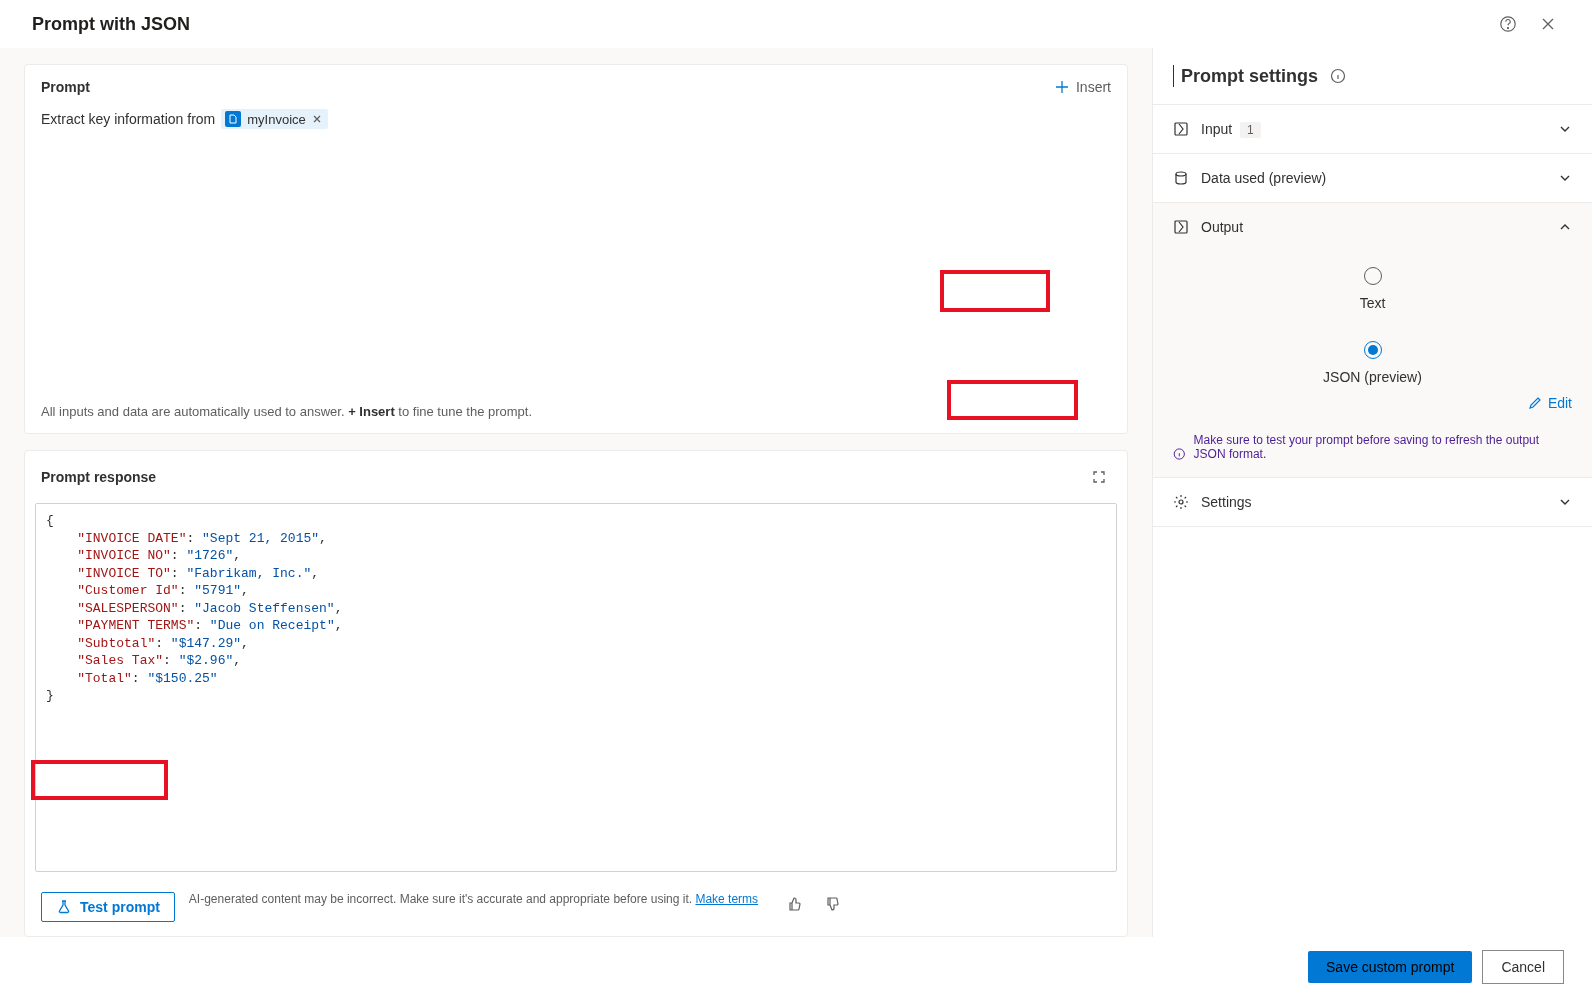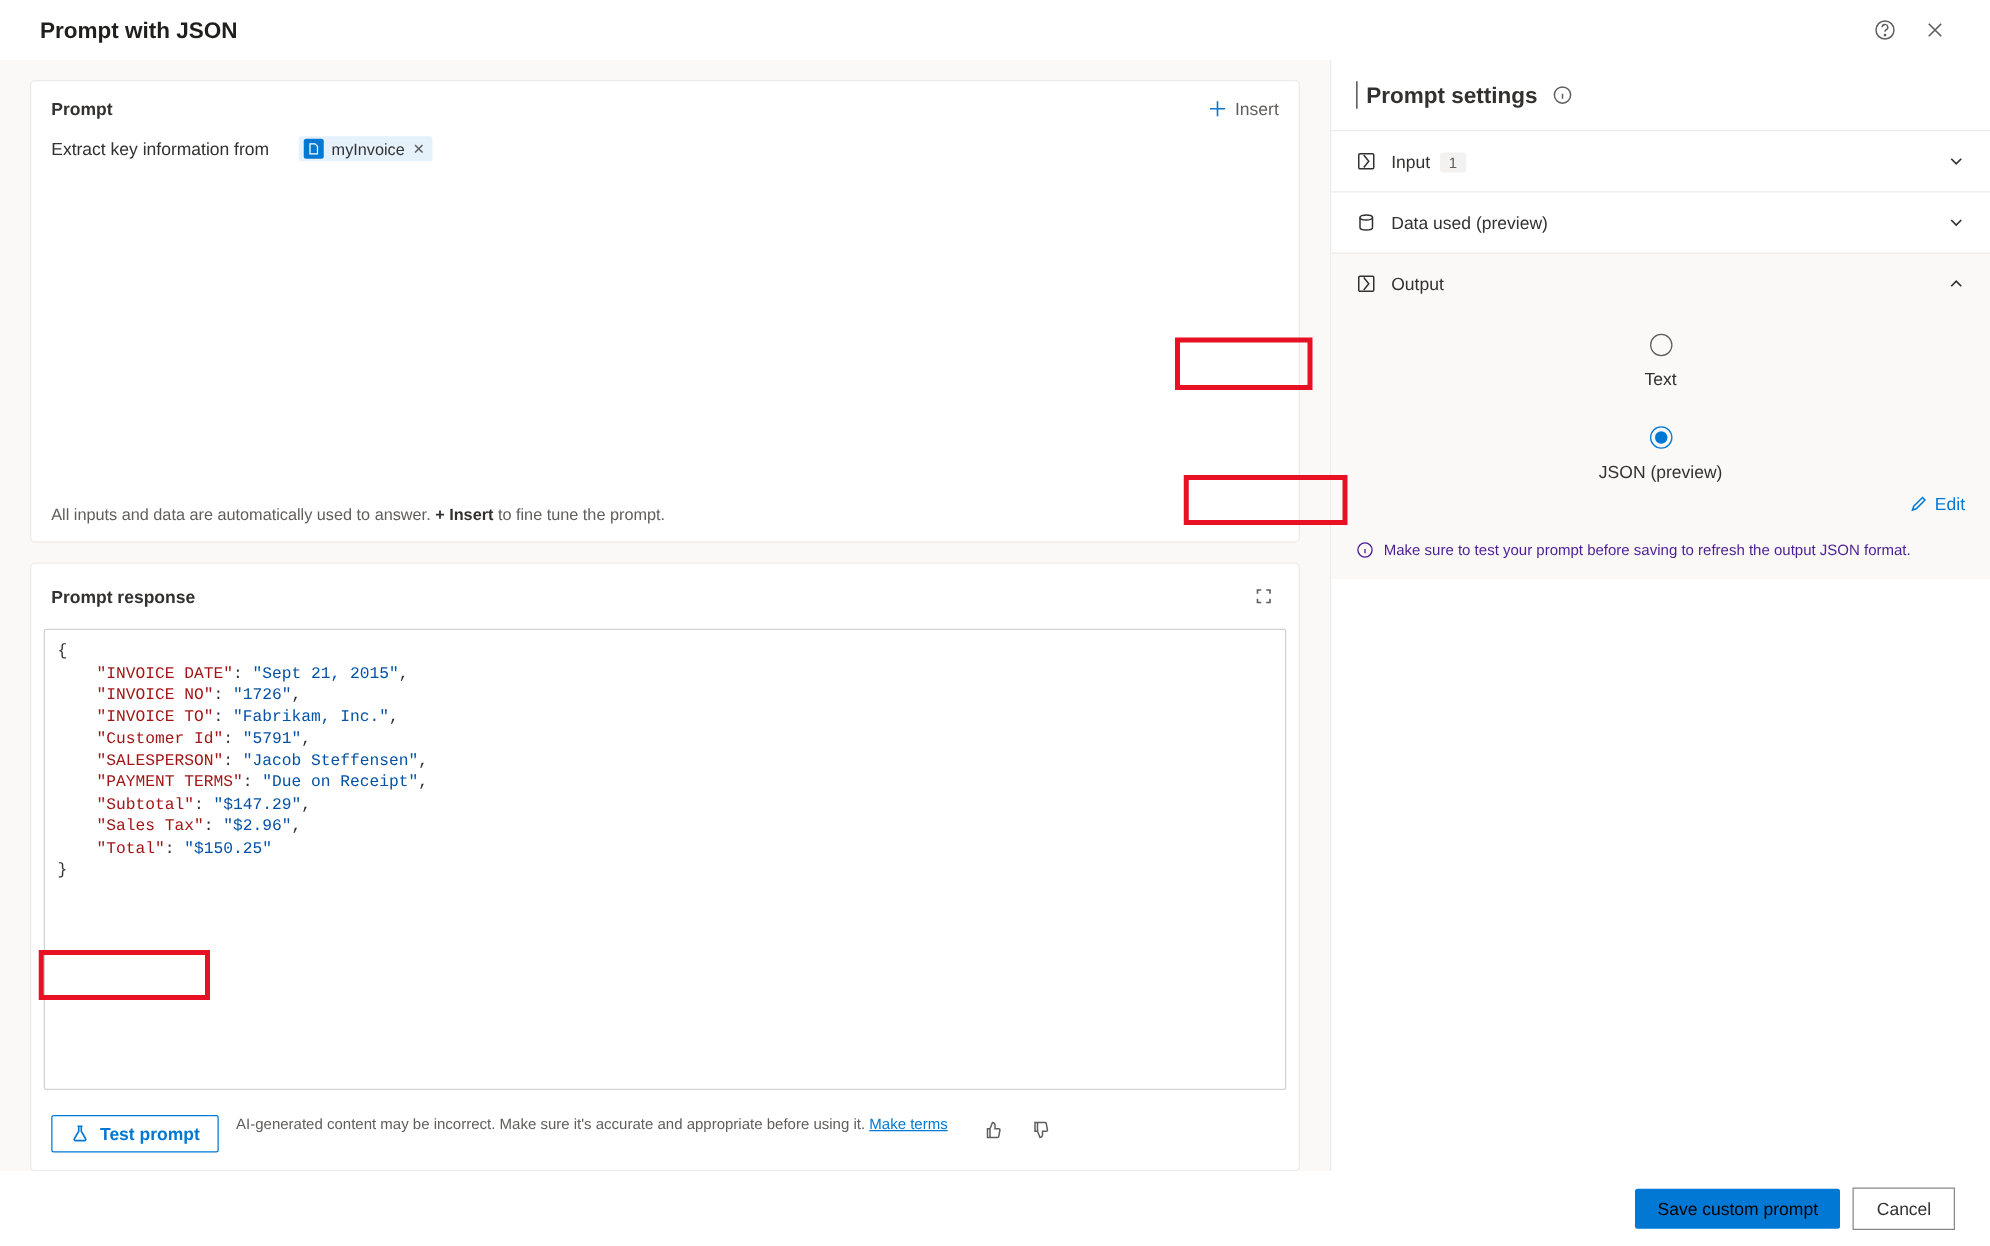--- a/index.html
+++ b/index.html
@@ -83,21 +83,21 @@
   border: none;
   color: #605e5c;
   cursor: pointer;
   font-size: 14px;
 }
 .insert-btn svg { color: #0078d4; }
 .prompt-body {
   padding: 0 16px;
   display: flex;
   align-items: center;
-  gap: 24px;
+  gap: 6px;
   flex-wrap: wrap;
 }
 .chip {
   display: inline-flex;
   align-items: center;
   background: #e5f1fb;
   padding: 2px 6px 2px 4px;
   border-radius: 2px;
   gap: 6px;
   font-size: 13px;
@@ -206,21 +206,21 @@
   font-size: 12px;
   color: #605e5c;
 }
 .disclaimer a { color: #0078d4; text-decoration: underline; }
 .thumbs {
   display: flex;
   gap: 14px;
   margin-left: 10px;
 }
 .right-col {
-  width: 528px;
+  width: 440px;
   border-left: 1px solid #edebe9;
   background: #fff;
   display: flex;
   flex-direction: column;
 }
 .settings-head {
   padding: 16px 20px;
   display: flex;
   align-items: center;
   gap: 8px;
@@ -505,20 +505,32 @@
         <div class="info-row">
           <svg width="14" height="14" viewBox="0 0 16 16" fill="none" stroke="currentColor" stroke-width="1.2">
               <circle cx="8" cy="8" r="6.5"></circle>
               <path d="M8 7v4M8 5h.01"></path>
             </svg>
           <span>Make sure to test your prompt before saving to refresh the output JSON format.</span>
         </div>
       </div>
     </div>
 
+    <div class="accordion-item last">
+      <div class="accordion-head">
+        <svg width="16" height="16" viewBox="0 0 16 16" fill="none" stroke="currentColor" stroke-width="1.2">
+            <circle cx="8" cy="8" r="2"></circle>
+            <path d="M8 1v2M8 13v2M1 8h2M13 8h2M3 3l1.4 1.4M11.6 11.6L13 13M3 13l1.4-1.4M11.6 4.4L13 3"></path>
+          </svg>
+        <span class="label">Settings</span>
+        <svg width="14" height="14" viewBox="0 0 14 14" stroke="currentColor" stroke-width="1.4" fill="none">
+            <path d="M3 5l4 4 4-4"></path>
+          </svg>
+      </div>
+    </div>
   </div>
 </div>
 
 <div class="footer">
   <button class="primary-btn">Save custom prompt</button>
   <button class="secondary-btn">Cancel</button>
 </div>
 
 <div class="red-highlight-1"></div>
 <div class="red-highlight-2"></div>

